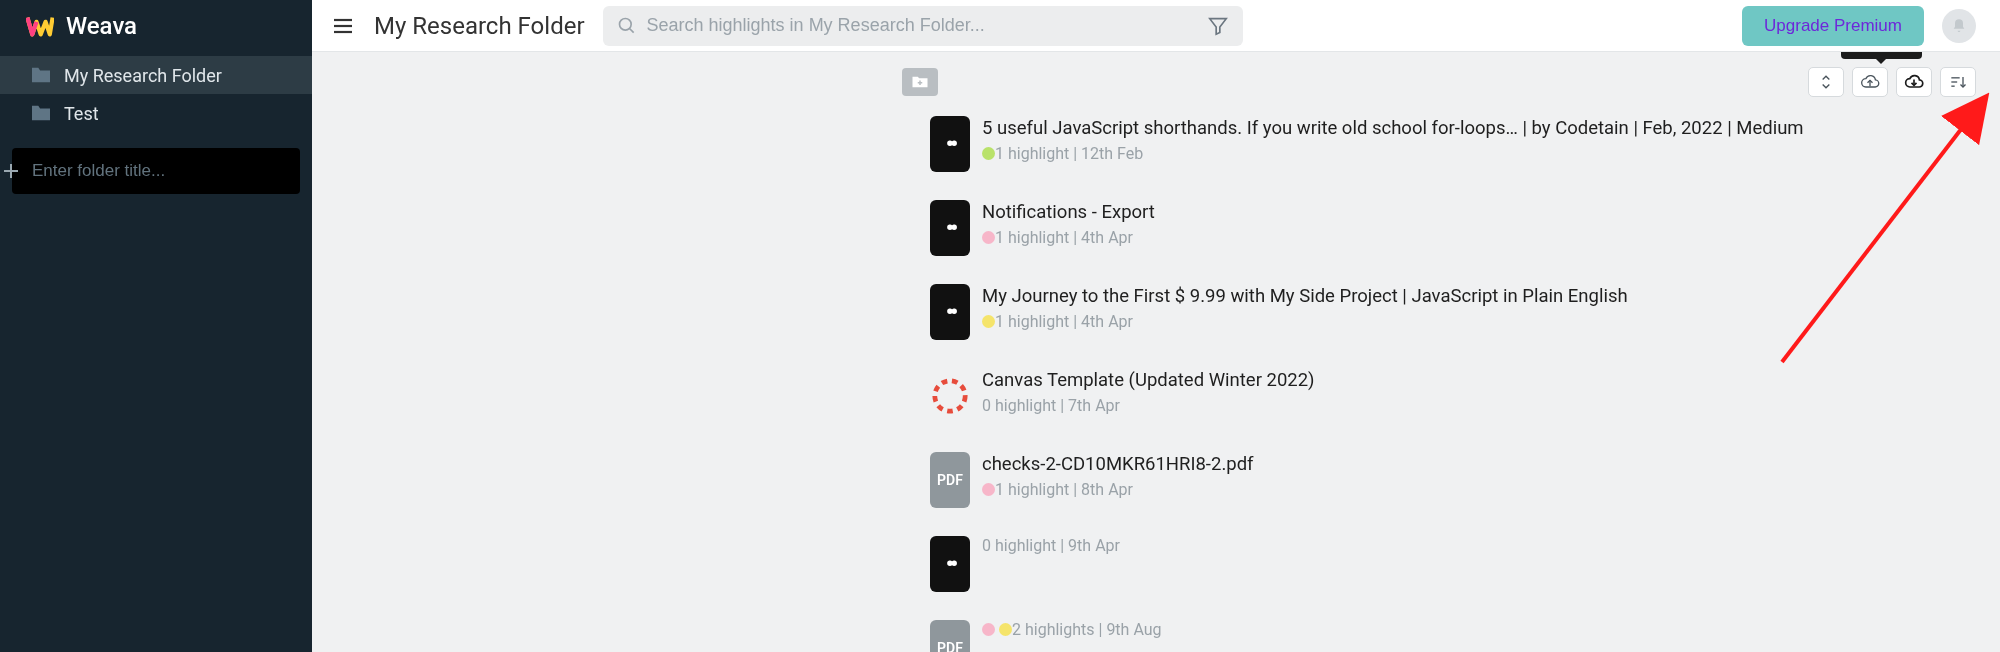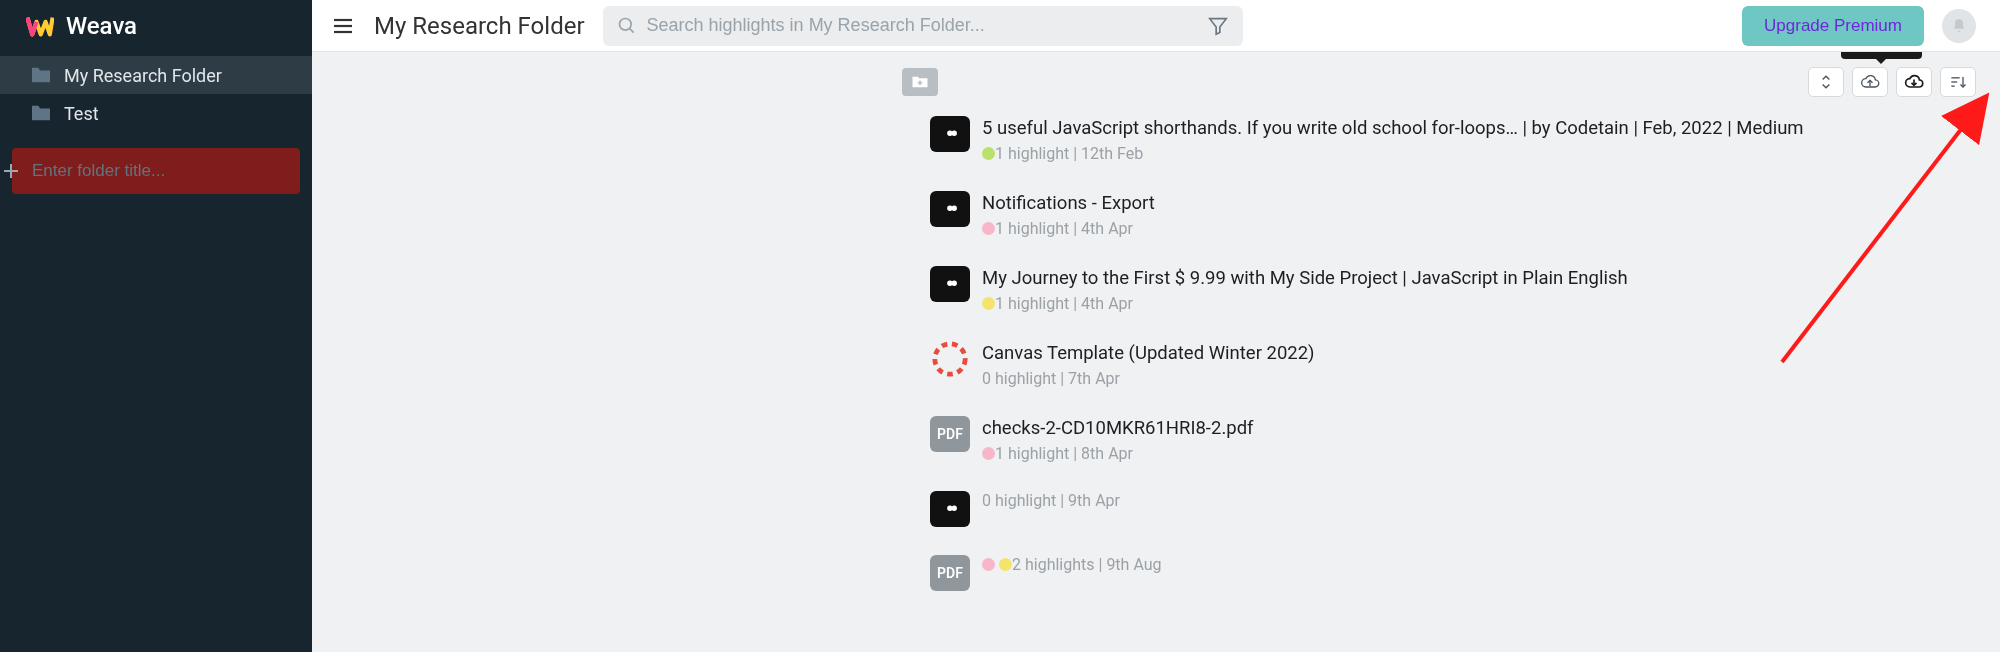--- a/index.html
+++ b/index.html
@@ -9,21 +9,21 @@
   
   
   .sidebar { width: 312px; background: #17252f; color: #cfd8dc; display: flex; flex-direction: column; }
   .brand { display: flex; align-items: center; gap: 12px; padding: 10px 18px 10px 26px; height: 52px; }
   .logo { width: 28px; height: 28px; }
   .brand-name { font-size: 24px; font-weight: 500; color: #fff; }
   .folders { padding-top: 4px; }
   .folder-item { display: flex; align-items: center; gap: 12px; padding: 0 18px 0 30px; height: 38px; font-size: 18px; color: #e0e6ea; cursor: pointer; }
   .folder-item.active { background: #2d3c45; }
   .folder-icon { width: 22px; height: 18px; fill: #5f7585; }
-  .new-folder { display: flex; align-items: center; gap: 10px; margin: 16px 12px 0 12px; background: #7f1d1d; height: 46px; border-radius: 4px; padding: 0 10px 0 0; }
+  .new-folder { display: flex; align-items: center; gap: 10px; margin: 16px 12px 0 12px; background: #000000; height: 46px; border-radius: 4px; padding: 0 10px 0 0; }
   .plus-wrap { width: 22px; height: 46px; display: flex; align-items: center; justify-content: center; margin-left: -12px; }
   .plus-icon { width: 16px; height: 16px; stroke: #9aa8b1; stroke-width: 2; fill: none; }
   .new-folder input { flex: 1; background: transparent; border: none; outline: none; color: #9aa8b1; font-size: 17px; }
   .new-folder input::placeholder { color: #62737e; }
   
   
   .main { flex: 1; display: flex; flex-direction: column; background: #f0f1f2; }
   .topbar { display: flex; align-items: center; gap: 18px; padding: 6px 24px 6px 18px; height: 52px; background: #fff; border-bottom: 1px solid #e3e6e8; }
   .menu-btn { width: 26px; height: 26px; display: flex; align-items: center; justify-content: center; cursor: pointer; }
   .title { font-size: 24px; color: #333; font-weight: 400; }
@@ -44,21 +44,21 @@
   .tool-right { margin-left: auto; display: flex; gap: 8px; align-items: center; position: relative; }
   .tool-btn { width: 36px; height: 30px; border: 1px solid #d6dadd; border-radius: 5px; background: #fff; display: flex; align-items: center; justify-content: center; cursor: pointer; }
   .tool-btn svg { width: 20px; height: 20px; stroke: #4a545c; fill: none; stroke-width: 1.6; }
   .tool-btn.dark svg { stroke: #1c1c1c; stroke-width: 2; }
   
   .tooltip { position: absolute; top: -44px; right: 54px; background: #1c1c1c; color: #fff; font-size: 17px; padding: 8px 16px; border-radius: 4px; white-space: nowrap; }
   .tooltip::after { content: ""; position: absolute; bottom: -5px; left: 50%; margin-left: -5px; width: 0; height: 0; border-left: 5px solid transparent; border-right: 5px solid transparent; border-top: 5px solid #1c1c1c; }
   
   .list { padding: 16px 0 0 590px; display: flex; flex-direction: column; gap: 28px; }
   .item { display: flex; gap: 12px; align-items: flex-start; margin-left: 28px; }
-  .thumb { width: 40px; height: 36px; border-radius: 6px; display: flex; align-items: center; justify-content: center; flex-shrink: 0; font-size: 14px; font-weight: 600; color: #fff; }
+  .thumb { width: 40px; height: 56px; border-radius: 6px; display: flex; align-items: center; justify-content: center; flex-shrink: 0; font-size: 14px; font-weight: 600; color: #fff; }
   .thumb.medium { background: #111; }
   .thumb.medium::before { content: "••"; font-size: 22px; letter-spacing: -4px; color: #fff; font-weight: 900; line-height: 1; }
   .thumb.pdf { background: #8f979c; }
   .thumb.canvas { background: transparent; }
   .item-body { display: flex; flex-direction: column; gap: 4px; }
   .item-title { font-size: 18.5px; color: #1f1f1f; line-height: 1.3; }
   .item-meta { display: flex; align-items: center; font-size: 16px; color: #9aa2a8; }
   .dots { display: flex; gap: 4px; }
   .dot { width: 13px; height: 13px; border-radius: 50%; }
   

